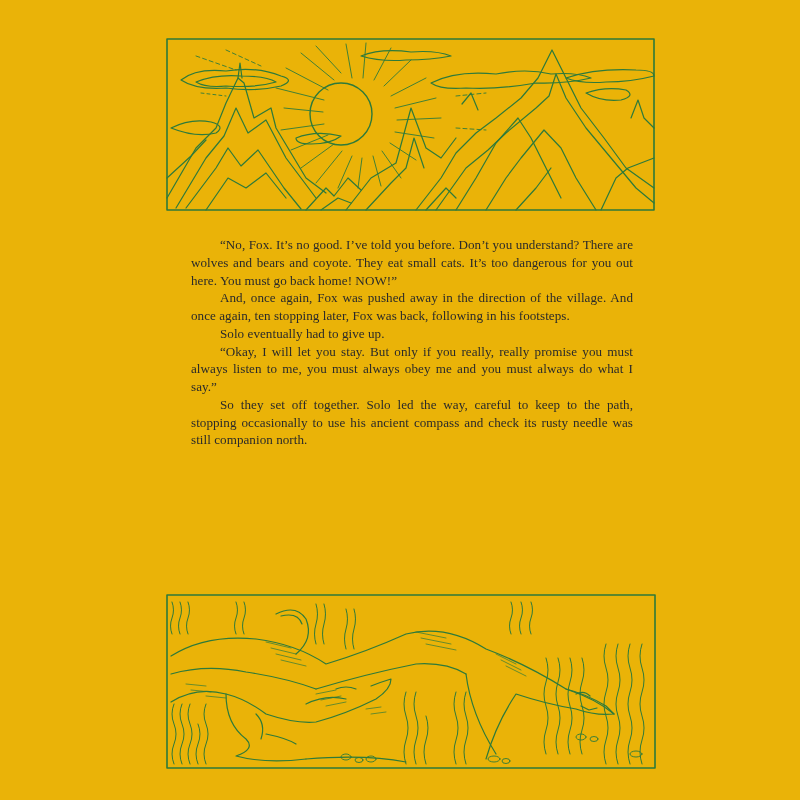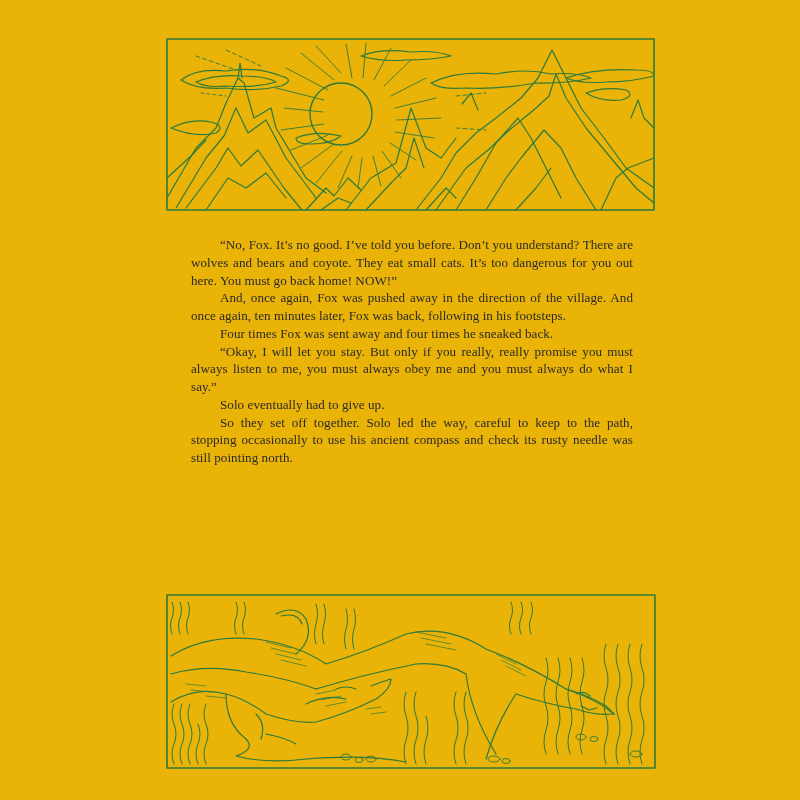--- a/index.html
+++ b/index.html
@@ -86,25 +86,24 @@
       <path d="M350 172 L370 150 L385 130"></path>
       <path d="M435 172 L450 140 L462 130 L488 120"></path>
       <path d="M465 80 L472 62 L478 80 L488 90"></path>
       <path d="M260 172 L280 150 L290 160"></path>
       <path d="M296 66 L305 55 L312 72"></path>
     </svg>
   </div>
 
   <div class="body-text">
     <p>“No, Fox. It’s no good. I’ve told you before. Don’t you understand? There are wolves and bears and coyote. They eat small cats. It’s too dangerous for you out here. You must go back home! NOW!”</p>
-    <p>And, once again, Fox was pushed away in the direction of the village. And once again, ten minutes later, Fox was back, following in his footsteps.</p>
-    <p>Four times Fox was sent away and four times he sneaked back.</p>
+    <p>And, once again, Fox was pushed away in the direction of the village. And once again, ten stopping later, Fox was back, following in his footsteps.</p>
+    <p>Solo eventually had to give up.</p>
     <p>“Okay, I will let you stay. But only if you really, really promise you must always listen to me, you must always obey me and you must always do what I say.”</p>
-    <p>Solo eventually had to give up.</p>
-    <p>So they set off together. Solo led the way, careful to keep to the path, stopping occasionally to use his ancient compass and check its rusty needle was still pointing north.</p>
+    <p>So they set off together. Solo led the way, careful to keep to the path, stopping occasionally to use his ancient compass and check its rusty needle was still companion north.</p>
   </div>
 
   <div class="illus" id="illus-bottom">
     <svg width="490" height="175" viewBox="0 0 490 175" fill="none" stroke="#2e7a3a" stroke-width="1.1" stroke-linecap="round" stroke-linejoin="round">
       <rect x="1" y="1" width="488" height="173" stroke-width="1.6"></rect>
 
       <g stroke-width="1">
         <path d="M8 170 q-4 -10 0 -20 q4 -10 0 -20 q-4 -10 0 -20"></path>
         <path d="M16 170 q-4 -10 0 -20 q4 -10 0 -20 q-4 -10 0 -20"></path>
         <path d="M24 170 q-4 -10 0 -20 q4 -10 0 -20 q-4 -10 0 -20"></path>

